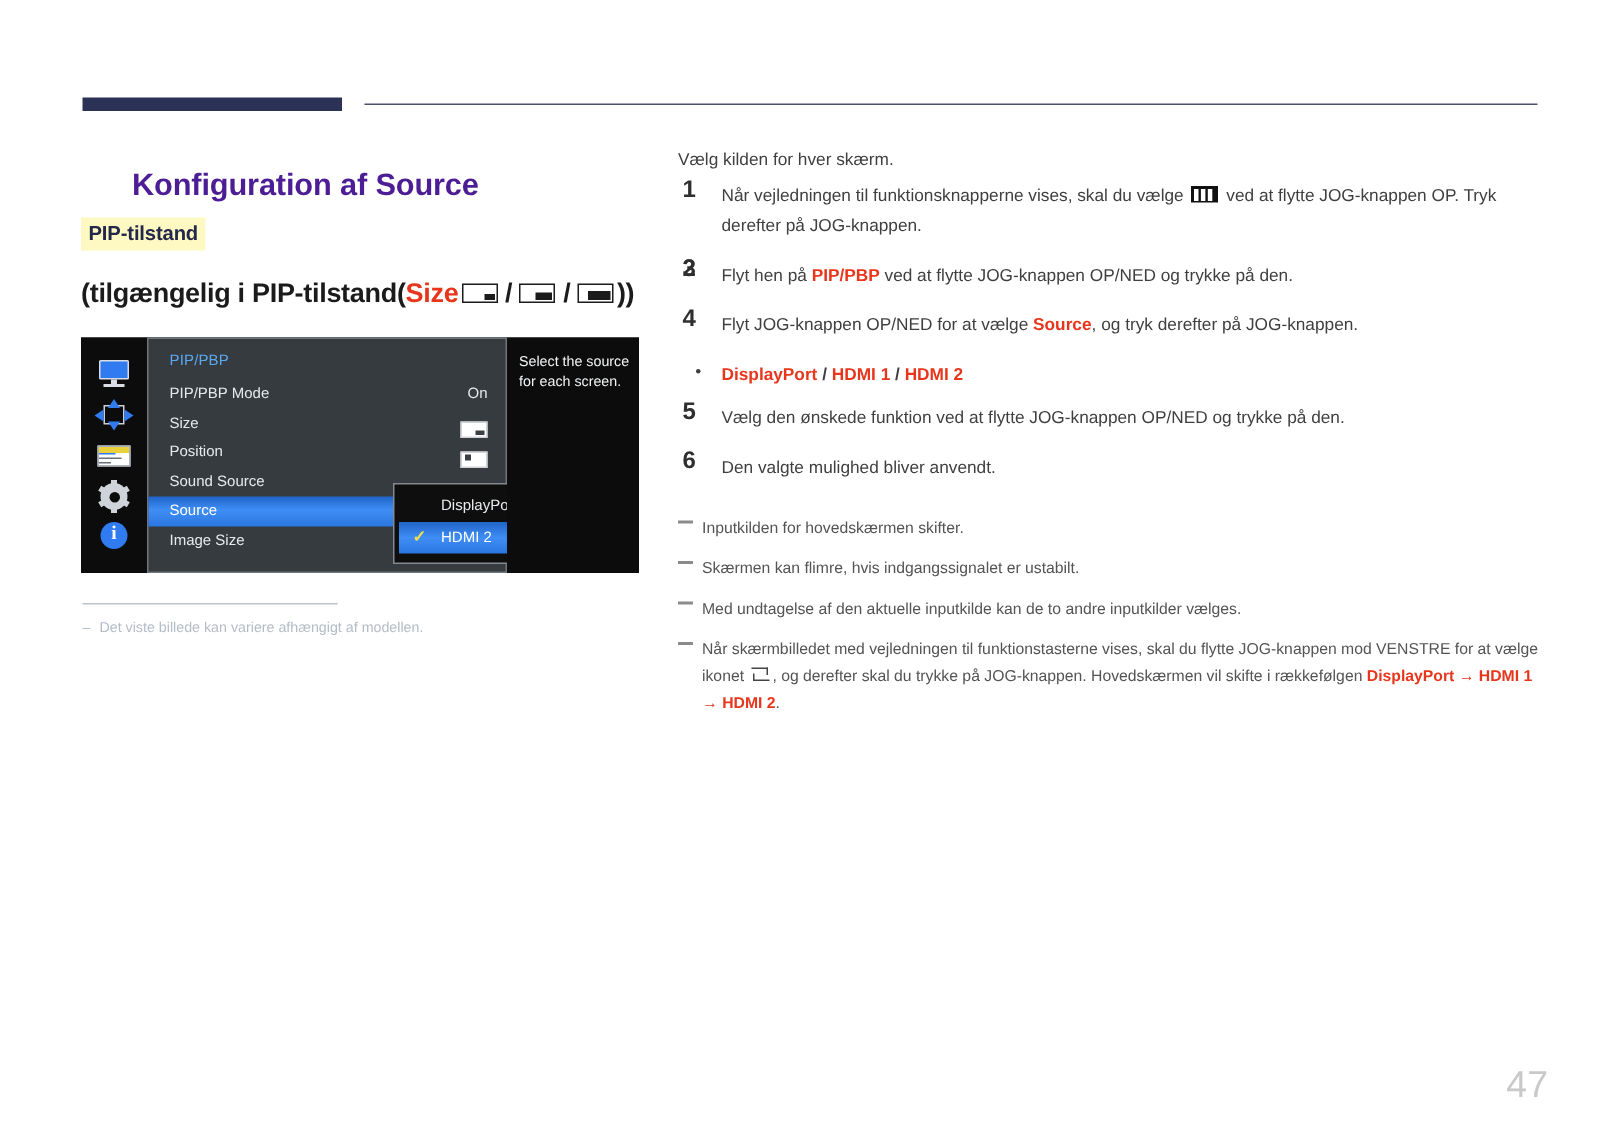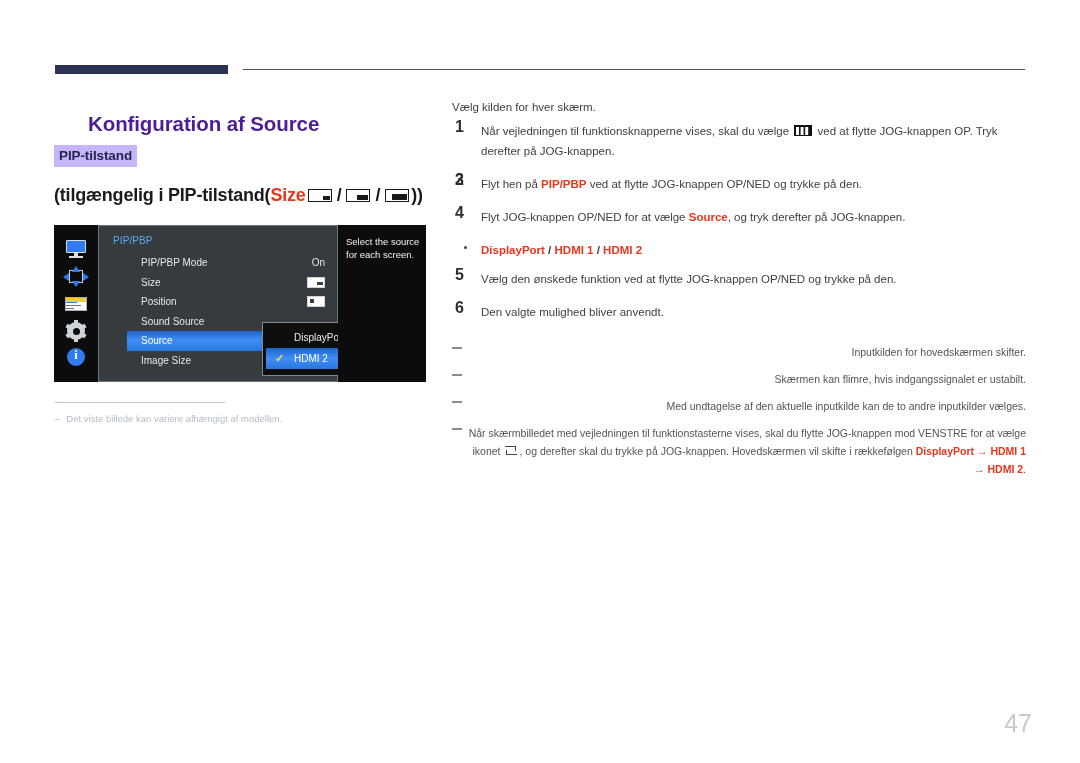--- a/index.html
+++ b/index.html
@@ -28,21 +28,21 @@
 
   
   #page-title {
     position: absolute; left: 55px; top: 98px;
     font-size: 20.5px; font-weight: bold; color: #4c1d95;
     letter-spacing: -0.1px;
     margin-left: 33px;
   }
   #section-badge {
     position: absolute; left: 54px; top: 145px;
-    background: #c4b5fd; color: #23284a;
+    background: #fef9c3; color: #23284a;
     font-size: 13.5px; font-weight: bold;
     padding: 3px 5px 4px 5px;
     letter-spacing: -0.1px;
   }
   #availability-line {
     position: absolute; left: 54px; top: 185px;
     font-size: 18px; font-weight: bold; color: #1b1b1b;
     display: flex; align-items: center; white-space: nowrap;
     letter-spacing: -0.2px;
   }
@@ -145,21 +145,21 @@
     background: #363b3f;
     border: 1.5px solid #6f767c;
     padding: 9px 0 0 0;
   }
   .osd-head {
     color: #5aa9f0; font-size: 10px; padding: 0 0 7px 14px; letter-spacing:0.1px;
   }
   .osd-row {
     position: relative; height: 19.5px; line-height: 19.5px;
     padding: 0 12px 0 14px; font-size: 10px; color: #e6e9ec;
-    display: flex; align-items: center; justify-content: space-between; margin-left: 28px;
+    display: flex; align-items: flex-end; justify-content: space-between;
   }
   .osd-row.selected {
     background: linear-gradient(to bottom, #1f63c8 0%, #3f8ef5 45%, #2a76e0 100%);
     color: #ffffff; margin-right: 8px;
   }
   .osd-row .val { font-size: 10px; color: #e6e9ec; }
 
   .mini-glyph {
     position: relative; display: inline-block;
     width: 18px; height: 11px; background: #ffffff; border: 1px solid #cfd3d7;
@@ -240,21 +240,21 @@
   }
   .swap-glyph::before {
     content:""; position:absolute; left:0; top:1px; width:10px; height:3.5px;
     border:1.4px solid #444; border-bottom:none; border-left:none;
   }
   .swap-glyph::after {
     content:""; position:absolute; left:1px; top:5px; width:10px; height:4px;
     border:1.4px solid #444; border-top:none; border-right:none;
   }
 
-  #notes { margin-top: 20px; text-align: right; }
+  #notes { margin-top: 20px; }
   .note { position: relative; padding-left: 16px; margin-bottom: 9px; }
   .note .dash {
     position: absolute; left: 0; top: 5px; width: 10px; height: 1.6px; background: #8b8b8b;
   }
   .note .txt { font-size: 10.5px; line-height: 16px; color: #545454; }
   .note .red { color: #e8361c; font-weight: bold; }
 
   
   #page-number {
     position: absolute; right: 48px; bottom: 25px;

